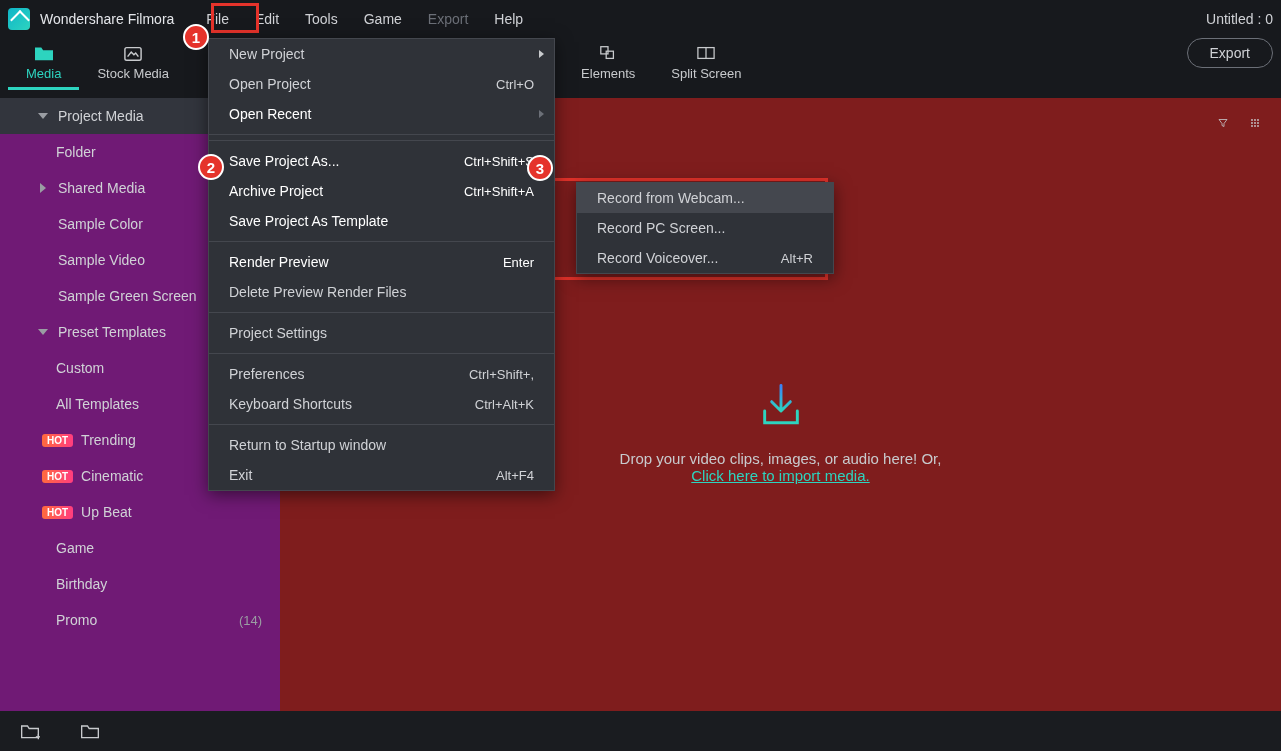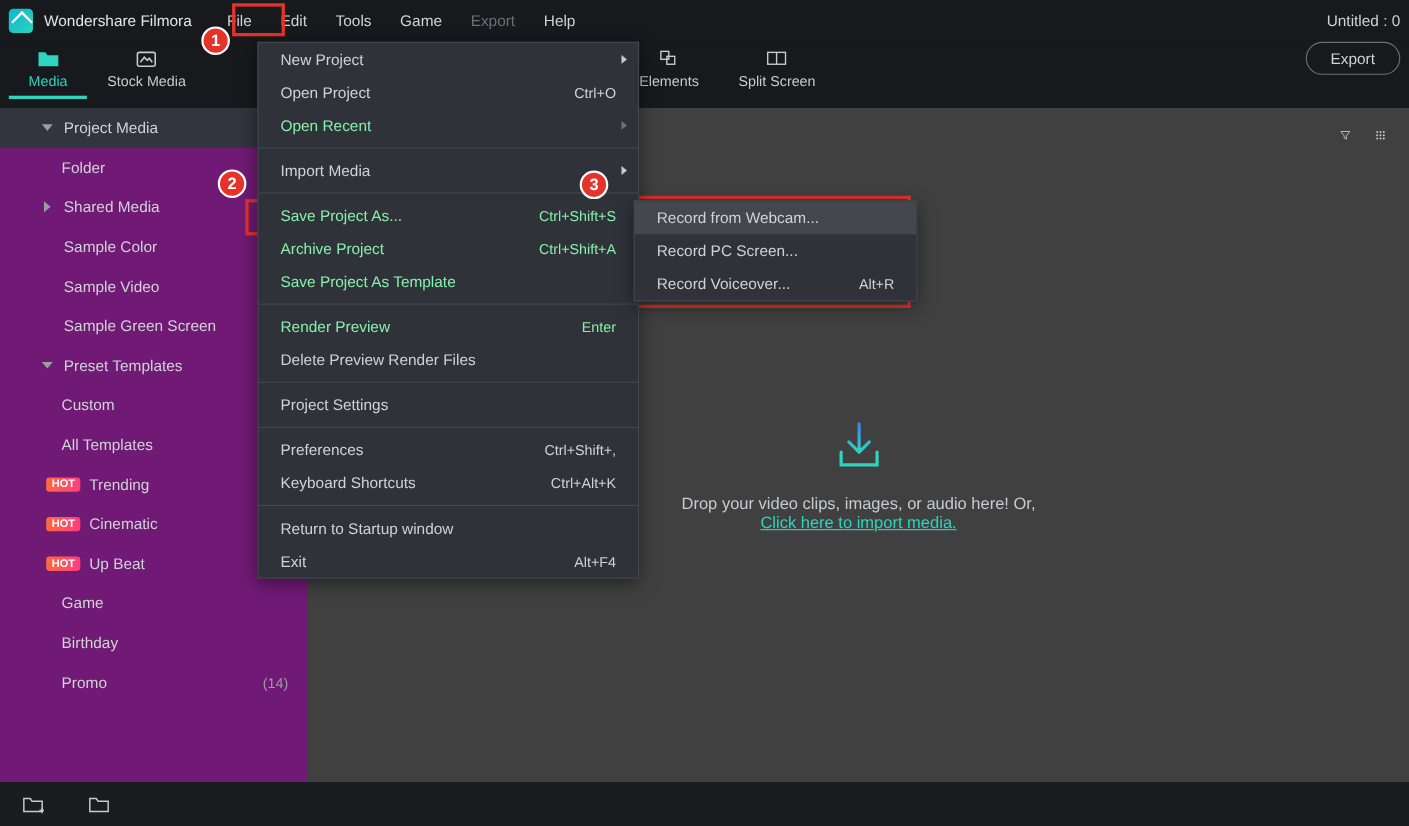--- a/index.html
+++ b/index.html
@@ -30,38 +30,38 @@
 .side-item { padding: 10px 18px 10px 38px; font-size: 14px; cursor: pointer; display: flex; align-items: center; position: relative; }
 .side-item.header { padding-left: 58px; background: #32353d; }
 .side-item.sub { padding-left: 56px; }
 .side-item.sub2 { padding-left: 58px; }
 .tri { position: absolute; left: 38px; width: 0; height: 0; border-left: 5px solid transparent; border-right: 5px solid transparent; border-top: 6px solid #9a9da3; }
 .tri.right { border-top: 5px solid transparent; border-bottom: 5px solid transparent; border-left: 6px solid #9a9da3; border-right: none; left: 40px; }
 .hot-badge { background: linear-gradient(90deg, #ff6a3d, #ff3d7f); color: #fff; font-size: 10px; font-weight: 700; padding: 1px 5px; border-radius: 3px; margin-right: 8px; }
 .count { margin-left: auto; color: #9a9da3; font-size: 13px; }
 
 
-.main { flex: 1; background: #404040; display: flex; flex-direction: column; }
+.main { flex: 1; background: #7f1d1d; display: flex; flex-direction: column; }
 .search-row { height: 50px; display: flex; align-items: center; padding: 0 16px; gap: 12px; }
 .search-icon { color: #8a8d93; }
 .search-input { flex: 1; background: transparent; border: none; color: #d0d2d6; font-size: 15px; outline: none; }
 .filter-icon, .grid-icon { color: #c8cacd; cursor: pointer; padding: 4px; }
 .drop-area { flex: 1; display: flex; flex-direction: column; align-items: center; justify-content: center; gap: 18px; }
 .download-icon { width: 56px; height: 56px; }
 .drop-text { font-size: 15px; color: #c8cacd; text-align: center; }
 .link-text { color: #2dd4bf; text-decoration: underline; cursor: pointer; }
 
 
 .bottombar { position: absolute; bottom: 0; left: 0; right: 0; height: 40px; background: #1a1c20; display: flex; align-items: center; padding: 0 20px; gap: 40px; }
 .bb-icon { color: #c8cacd; cursor: pointer; }
 
 
 .dropdown { position: absolute; background: #2f3238; border: 1px solid #44474e; box-shadow: 0 4px 16px rgba(0,0,0,.5); z-index: 50; }
 .dd-item { padding: 7px 20px; font-size: 14px; display: flex; align-items: center; cursor: pointer; position: relative; min-width: 300px; }
-.dd-item.disabled { color: #86efac; }
+.dd-item.disabled { color: #ffffff; }
 .dd-item.hover { background: #44474e; }
 .dd-short { margin-left: auto; font-size: 13px; }
 .dd-arrow { position: absolute; right: 10px; width: 0; height: 0; border-top: 4px solid transparent; border-bottom: 4px solid transparent; border-left: 5px solid #c8cacd; }
 .dd-arrow.dim { border-left-color: #6b6f77; }
 .dd-sep { height: 1px; background: #44474e; margin: 5px 0; }
 
 .submenu { left: 548px; top: 182px; margin-left: 28px; }
 .submenu .dd-item { min-width: 256px; }
 </style>
 </head>
@@ -219,38 +219,34 @@
   <svg width="20" height="18" class="bb-icon" viewBox="0 0 24 20">
       <path d="M2 4h7l2 3h11v11H2z" fill="none" stroke="currentColor" stroke-width="1.6"></path>
       <line x1="22" y1="14" x2="22" y2="20" stroke="currentColor" stroke-width="1.6"></line>
       <line x1="19" y1="17" x2="25" y2="17" stroke="currentColor" stroke-width="1.6"></line>
     </svg>
   <svg width="20" height="18" class="bb-icon" viewBox="0 0 24 20">
       <path d="M2 4h7l2 3h11v11H2z" fill="none" stroke="currentColor" stroke-width="1.6"></path>
     </svg>
 </div>
 
-<div class="dropdown" style="left:234px; top:38px; width:347px;">
+<div class="dropdown" style="left:208px; top:38px; width:347px;">
   <div class="dd-item">
       <span>New Project</span>
       <span class="dd-arrow"></span>
     </div>
   <div class="dd-item">
       <span>Open Project</span>
       <span class="dd-short">Ctrl+O</span>
     </div>
   <div class="dd-item disabled">
       <span>Open Recent</span>
       <span class="dd-arrow dim"></span>
     </div>
   <div class="dd-sep"></div>
-  <div class="dd-item">
-      <span>Import Media</span>
-      <span class="dd-arrow"></span>
-    </div>
   <div class="dd-sep"></div>
   <div class="dd-item disabled">
       <span>Save Project As...</span>
       <span class="dd-short">Ctrl+Shift+S</span>
     </div>
   <div class="dd-item disabled">
       <span>Archive Project</span>
       <span class="dd-short">Ctrl+Shift+A</span>
     </div>
   <div class="dd-item disabled">

